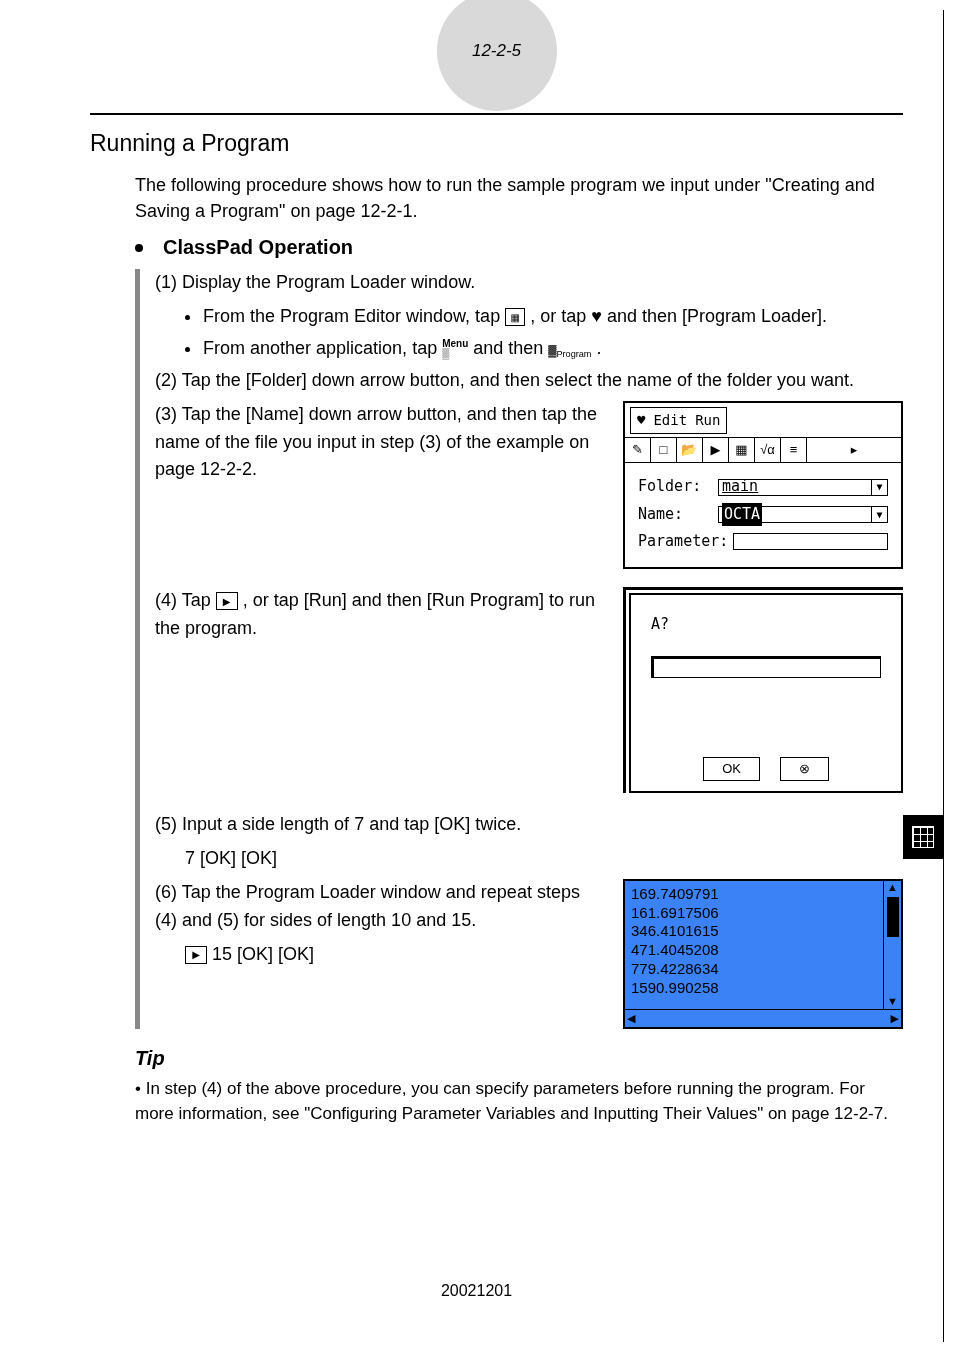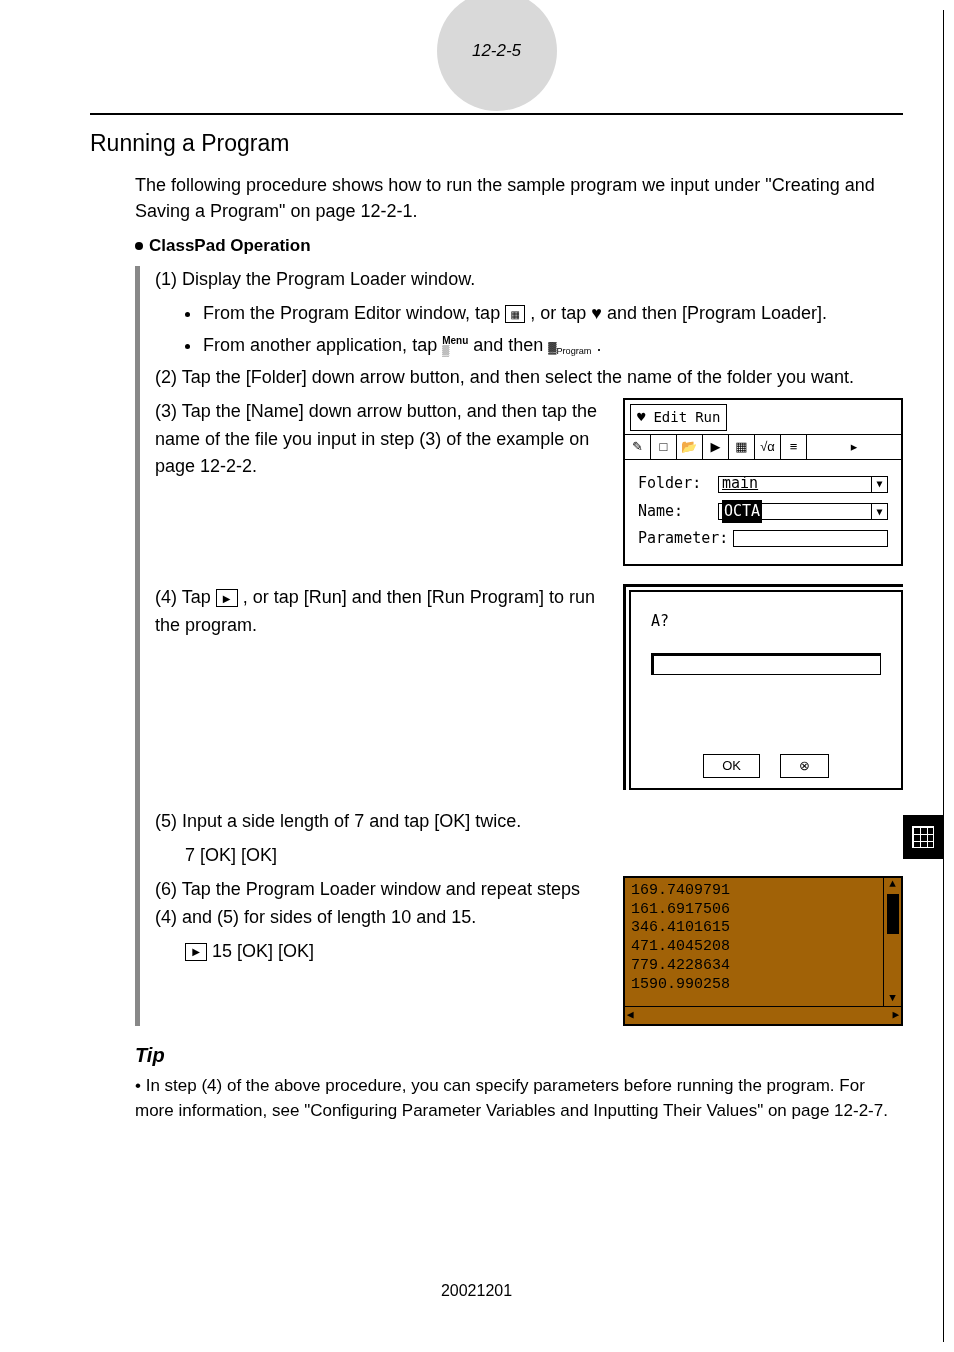--- a/index.html
+++ b/index.html
@@ -55,27 +55,27 @@
     font-weight: normal;
     margin-bottom: 15px;
   }
   .body-text {
     font-size: 18px;
     margin-left: 45px;
     line-height: 1.45;
     margin-bottom: 12px;
   }
   .op-heading {
-    font-size: 17px;
+    font-size: 20px;
     font-weight: bold;
     margin-left: 45px;
     margin-bottom: 10px;
     display: flex;
     align-items: center;
-    gap: 6px;
+    gap: 20px;
   }
   .bullet-dot {
     display: inline-block;
     width: 8px; height: 8px; background:#000; border-radius:50%;
   }
   .steps-block {
     margin-left: 45px;
     border-left: 5px solid #888;
     padding-left: 15px;
     font-size: 18px;
@@ -137,22 +137,22 @@
     border:2px solid #000; padding: 8px 10px; height: 200px; position:relative;
     background:#fff;
   }
   .scr2 .prompt { font-family: monospace; font-size:15px; margin: 10px 0 20px 10px;}
   .scr2 .inputbox { border:1px solid #000; height: 22px; margin: 0 10px;
     box-shadow: inset 2px 2px 0 #000;}
   .scr2 .btns { position:absolute; bottom:10px; left:0; right:0; display:flex; justify-content:center; gap:20px;}
   .scr2 .btn { border:1px solid #000; padding:1px 18px; font-size:13px;}
   
   .scr3 {
-    border:2px solid #000; background:#a16207; position:relative; height: 150px;
-    font-family: Liberation Mono, monospace; font-size: 15px; line-height:1.25;
+    border:2px solid #000; background:#3b82f6; position:relative; height: 150px;
+    font-family: Liberation Sans, sans-serif; font-size: 15px; line-height:1.25;
   }
   .scr3 .content { padding: 4px 6px; }
   .scr3 .vscroll {
     position:absolute; right:0; top:0; bottom:18px; width:18px; border-left:1px solid #000;
     display:flex; flex-direction:column; justify-content:space-between; align-items:center;
   }
   .scr3 .vscroll div { font-size:11px; }
   .scr3 .hscroll {
     position:absolute; left:0; right:0; bottom:0; height:18px; border-top:1px solid #000;
     display:flex; justify-content:space-between; align-items:center; padding:0 2px; font-size:11px;

